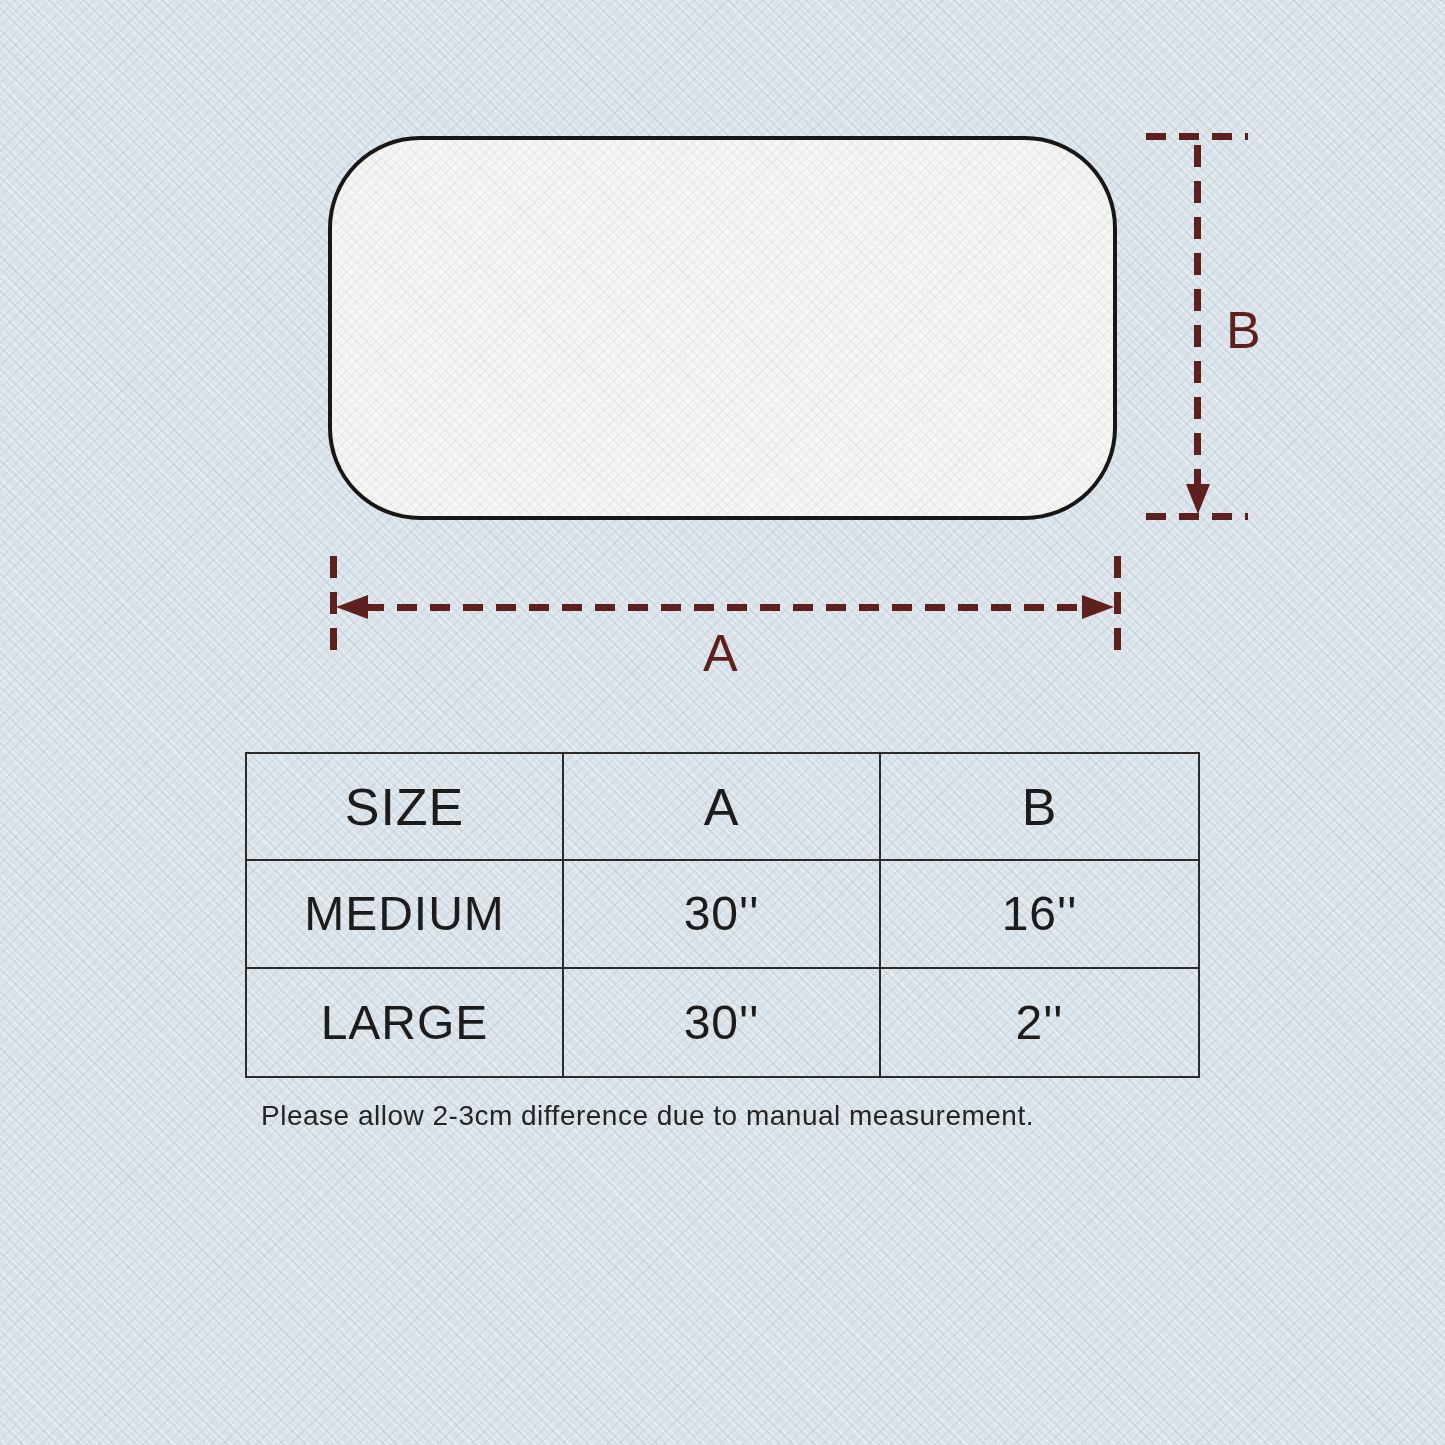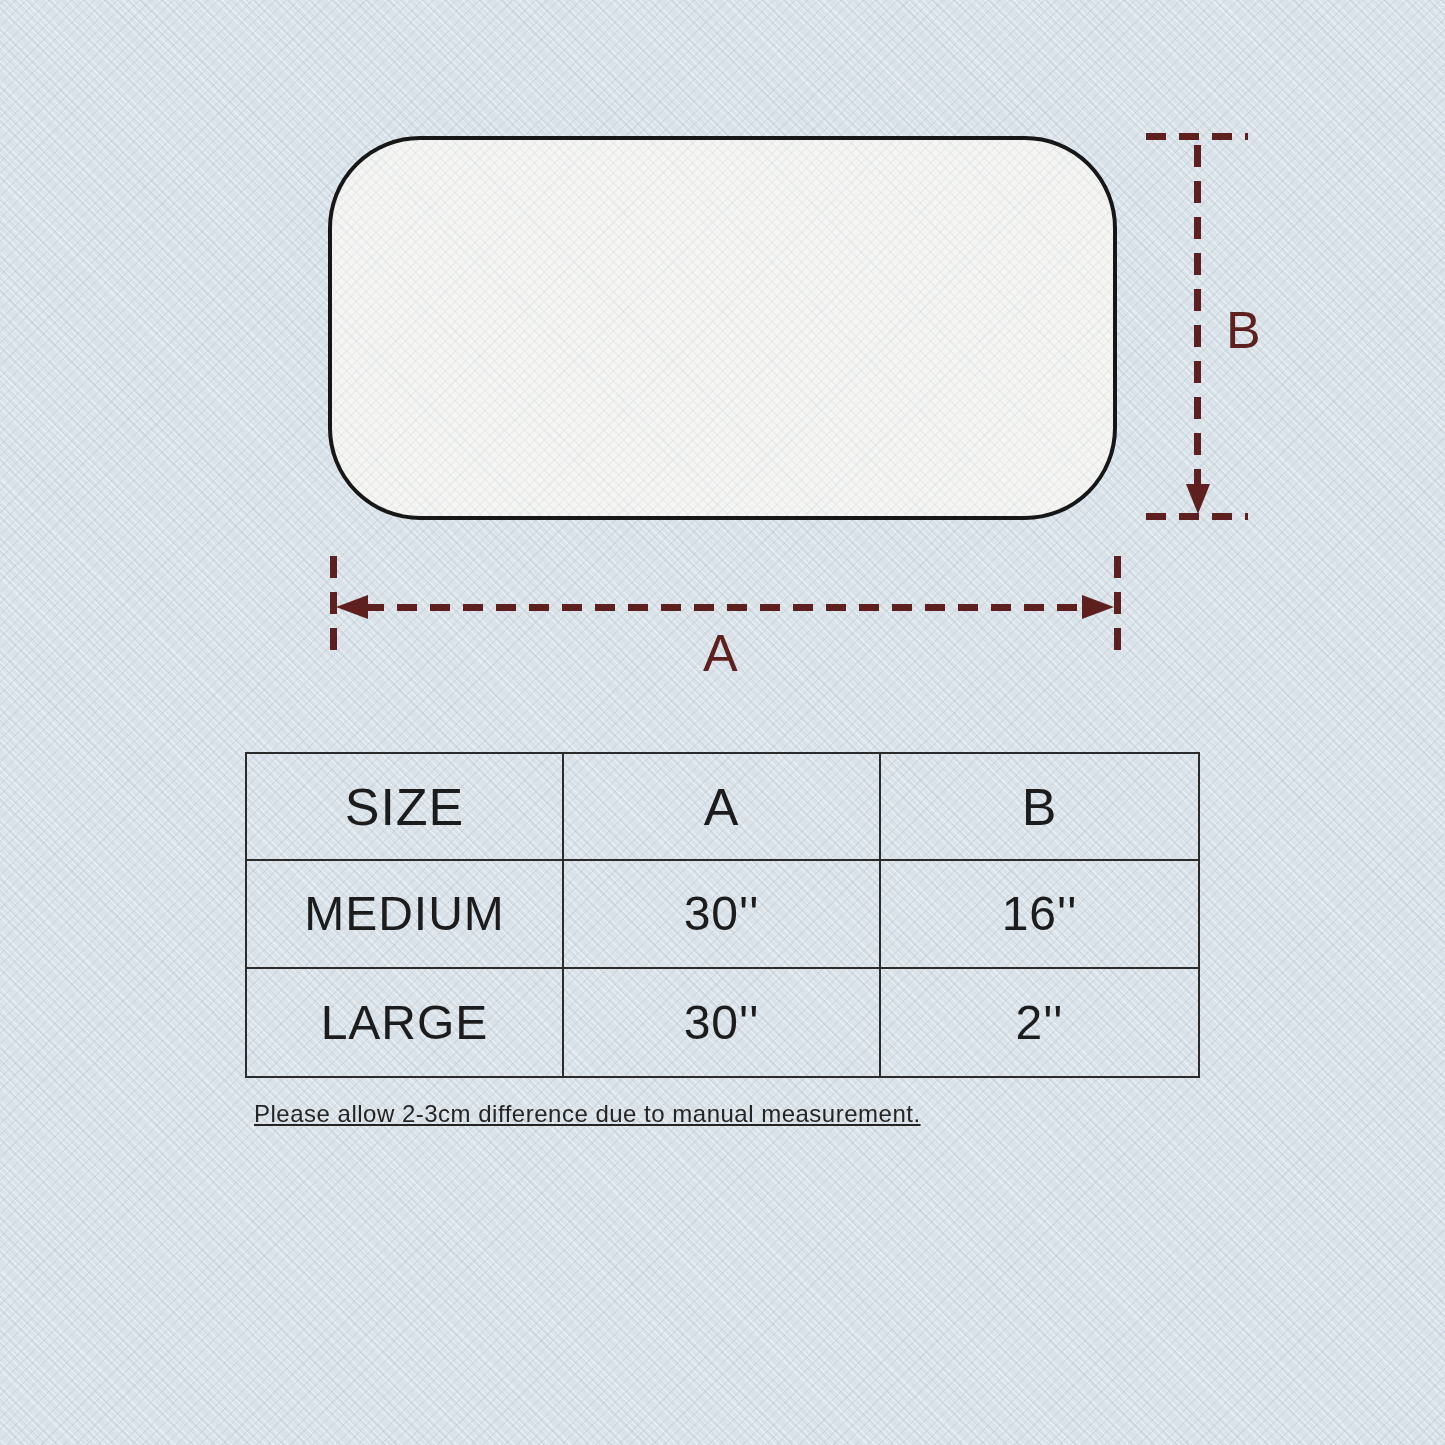--- a/index.html
+++ b/index.html
@@ -93,22 +93,22 @@
     color:var(--ink);
     font-size:48px;
     letter-spacing:1px;
   }
   .size-table .cell:nth-child(3n){border-right:none;}
   .size-table .cell:nth-child(n+7){border-bottom:none;text-align:center;}
   .size-table .header-cell{font-size:52px;}
 
   
   .note{
-    position:absolute;left:254px;top:1100px;width:1100px;
-    color:#242424;font-size:24px;letter-spacing:0.5px;text-decoration:underline;
+    position:absolute;left:261px;top:1100px;width:1100px;
+    color:#242424;font-size:28px;letter-spacing:0.5px;
   }
   .description{
     position:absolute;left:167px;top:1236px;width:1160px;
     color:#242424;font-size:30px;line-height:44px;letter-spacing:0.3px;
   }
 </style>
 </head>
 <body>
 
 <div class="canvas">

